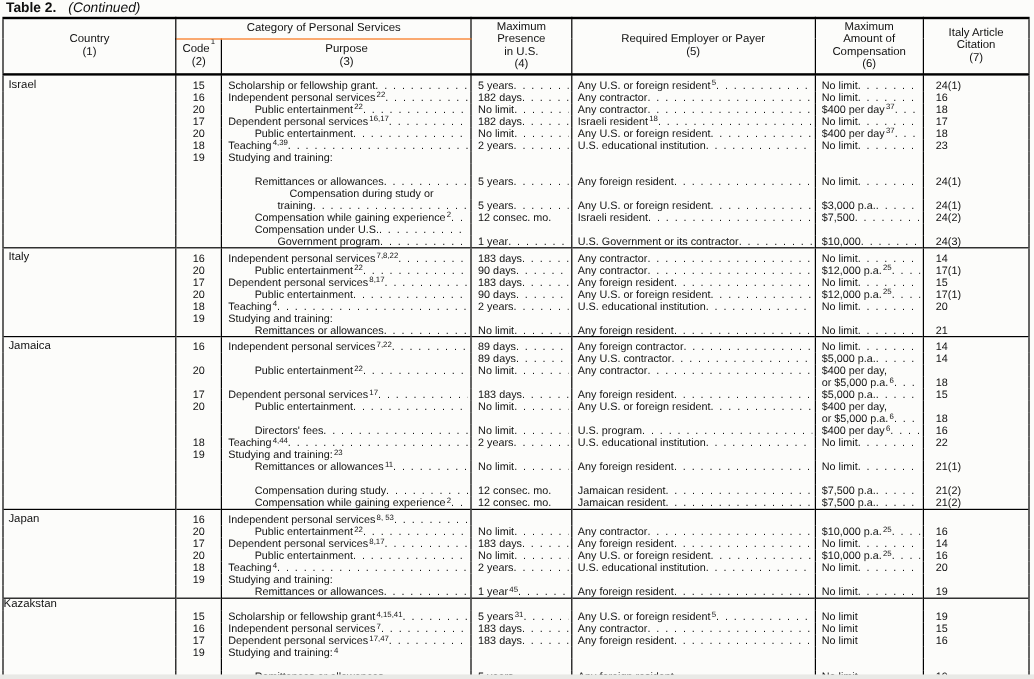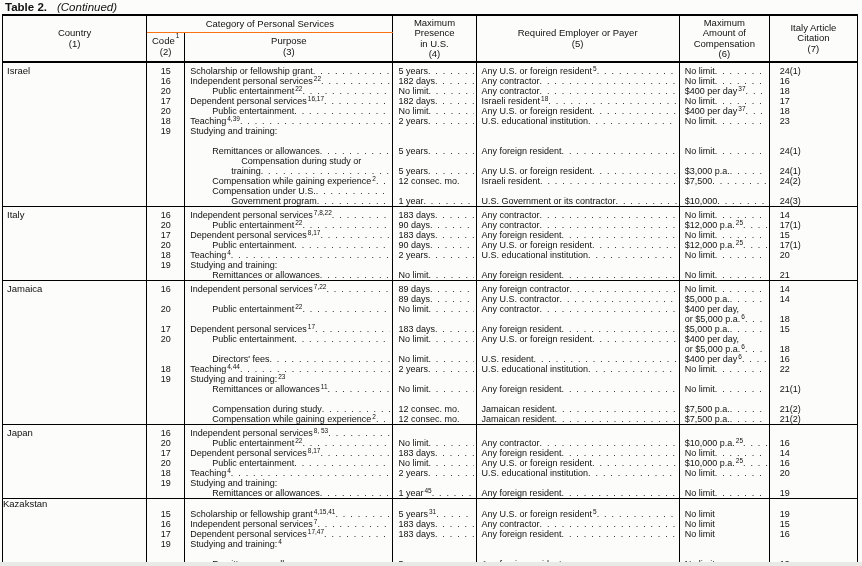--- a/index.html
+++ b/index.html
@@ -1027,21 +1027,21 @@
             </div>
           </td>
           <td class="col-presence">
             <div class="line">
               <span class="txt">No limit</span>
               <span class="dots"></span>
             </div>
           </td>
           <td class="col-payer">
             <div class="line">
-              <span class="txt">U.S. resident</span>
+              <span class="txt">U.S. program</span>
               <span class="dots"></span>
             </div>
           </td>
           <td class="col-comp">
             <div class="line">
               <span class="txt">$400 per day</span>
               <sup class="fn">6</sup>
               <span class="dots"></span>
             </div>
           </td>

